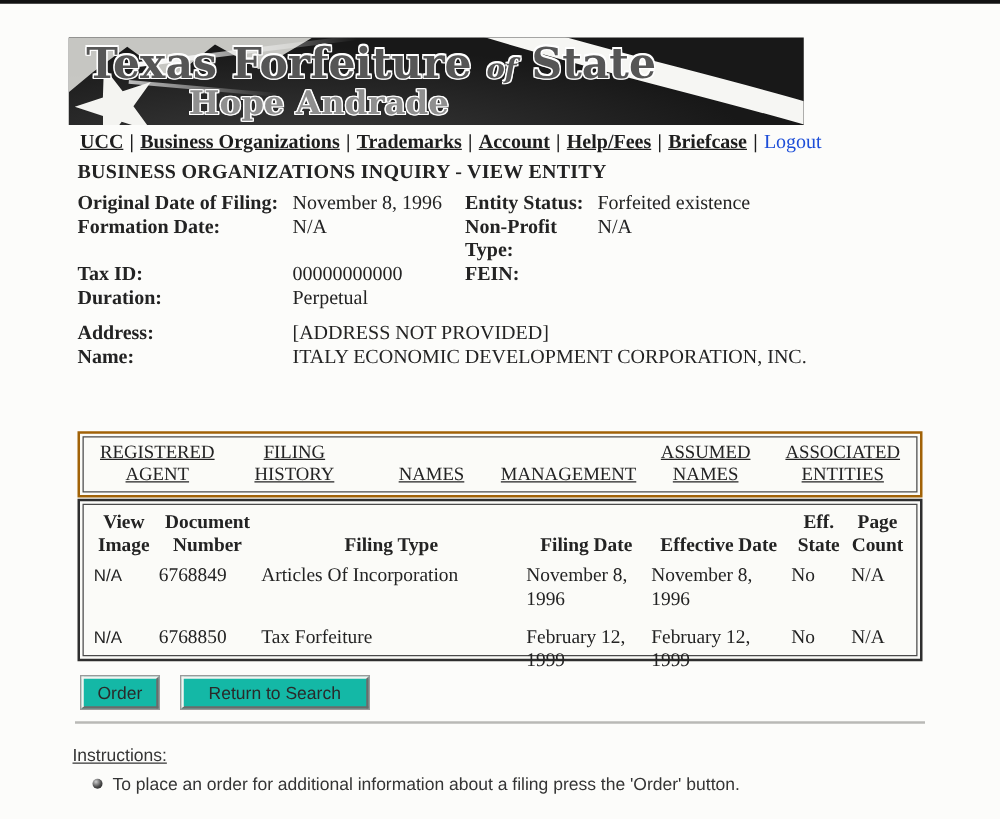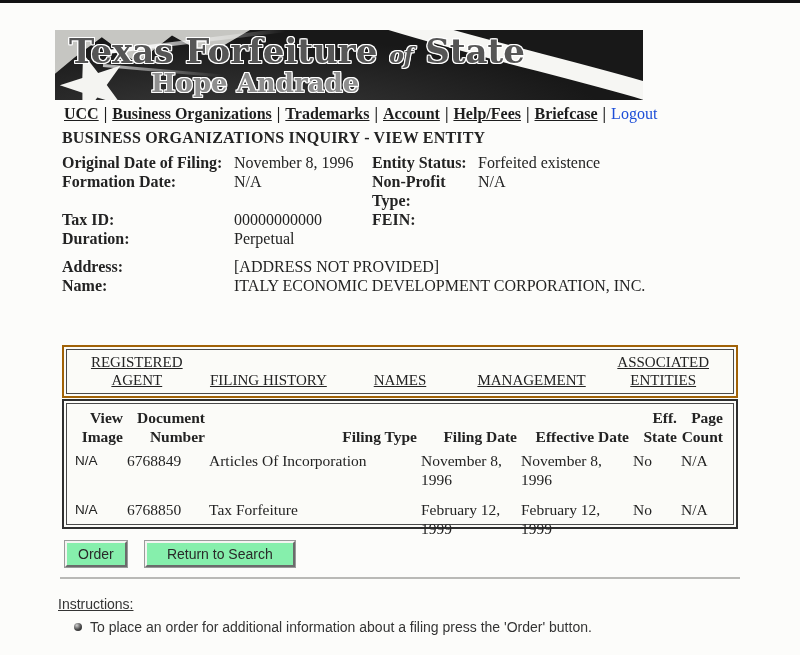--- a/index.html
+++ b/index.html
@@ -83,31 +83,31 @@
   .tab { flex:1; text-align:center; font-size:15px; line-height:18px; }
   .tab span { text-decoration:underline; color:#232323; cursor:pointer; }
 
   
   .filing-box {
     position:absolute; left:62px; top:399px; width:676px; height:130px;
     border:2px solid #2e2e2e; padding:2px; background:#fbfbf8;
   }
   .filing-inner { border:1px solid #4a4a4a; height:100%; padding:3px 6px 0 8px; }
   table.filing { width:100%; border-collapse:collapse; font-size:15.5px; line-height:19px; }
-  table.filing th { text-align:right; vertical-align:bottom; font-weight:bold; padding:1px 4px 3px 0; }
+  table.filing th { text-align:center; vertical-align:bottom; font-weight:bold; padding:1px 4px 3px 0; }
   table.filing td { vertical-align:top; padding:2px 4px 9px 0; }
   .w-view { width:52px; } .w-doc { width:82px; } .w-type { width:212px; }
   .w-fdate { width:100px; } .w-edate { width:112px; } .w-cond { width:48px; } .w-page { width:46px; }
   .sans { font-family:"Liberation Sans", sans-serif; font-size:13.5px; }
 
   
   .buttons { position:absolute; left:65px; top:541px; }
   .btn {
     display:inline-block; font-family:"Liberation Sans", sans-serif; font-size:14px; color:#2a2a2a;
-    background:#86efac; text-align:center; padding:3px 11px; cursor:pointer;
+    background:#14b8a6; text-align:center; padding:3px 11px; cursor:pointer;
     border-top:2px solid #f4f4f1; border-left:2px solid #f4f4f1;
     border-right:2px solid #6b6b6b; border-bottom:2px solid #6b6b6b;
     outline:1px solid #9a9a9a;
   }
   .btn-return { min-width:150px; margin-left:14px; }
 
   .rule { position:absolute; left:60px; top:577px; width:680px; height:2px; background:#b9b9b6; }
 
   
   .instructions { position:absolute; left:58px; top:596px; font-family:"Liberation Sans", sans-serif; font-size:14px; color:#343434; }
@@ -184,20 +184,21 @@
   </tr>
 </tbody>
   </table>
 
 <div class="tabs-box">
   <div class="tabs-inner">
     <div class="tab"><span>REGISTERED AGENT</span></div>
     <div class="tab"><span>FILING HISTORY</span></div>
     <div class="tab"><span>NAMES</span></div>
     <div class="tab"><span>MANAGEMENT</span></div>
+    <div class="tab"><span>ASSUMED NAMES</span></div>
     <div class="tab"><span>ASSOCIATED ENTITIES</span></div>
   </div>
 </div>
 
 <div class="filing-box">
   <div class="filing-inner">
     <table class="filing">
       <tbody>
           <tr>
         <th class="w-view">View Image</th>

